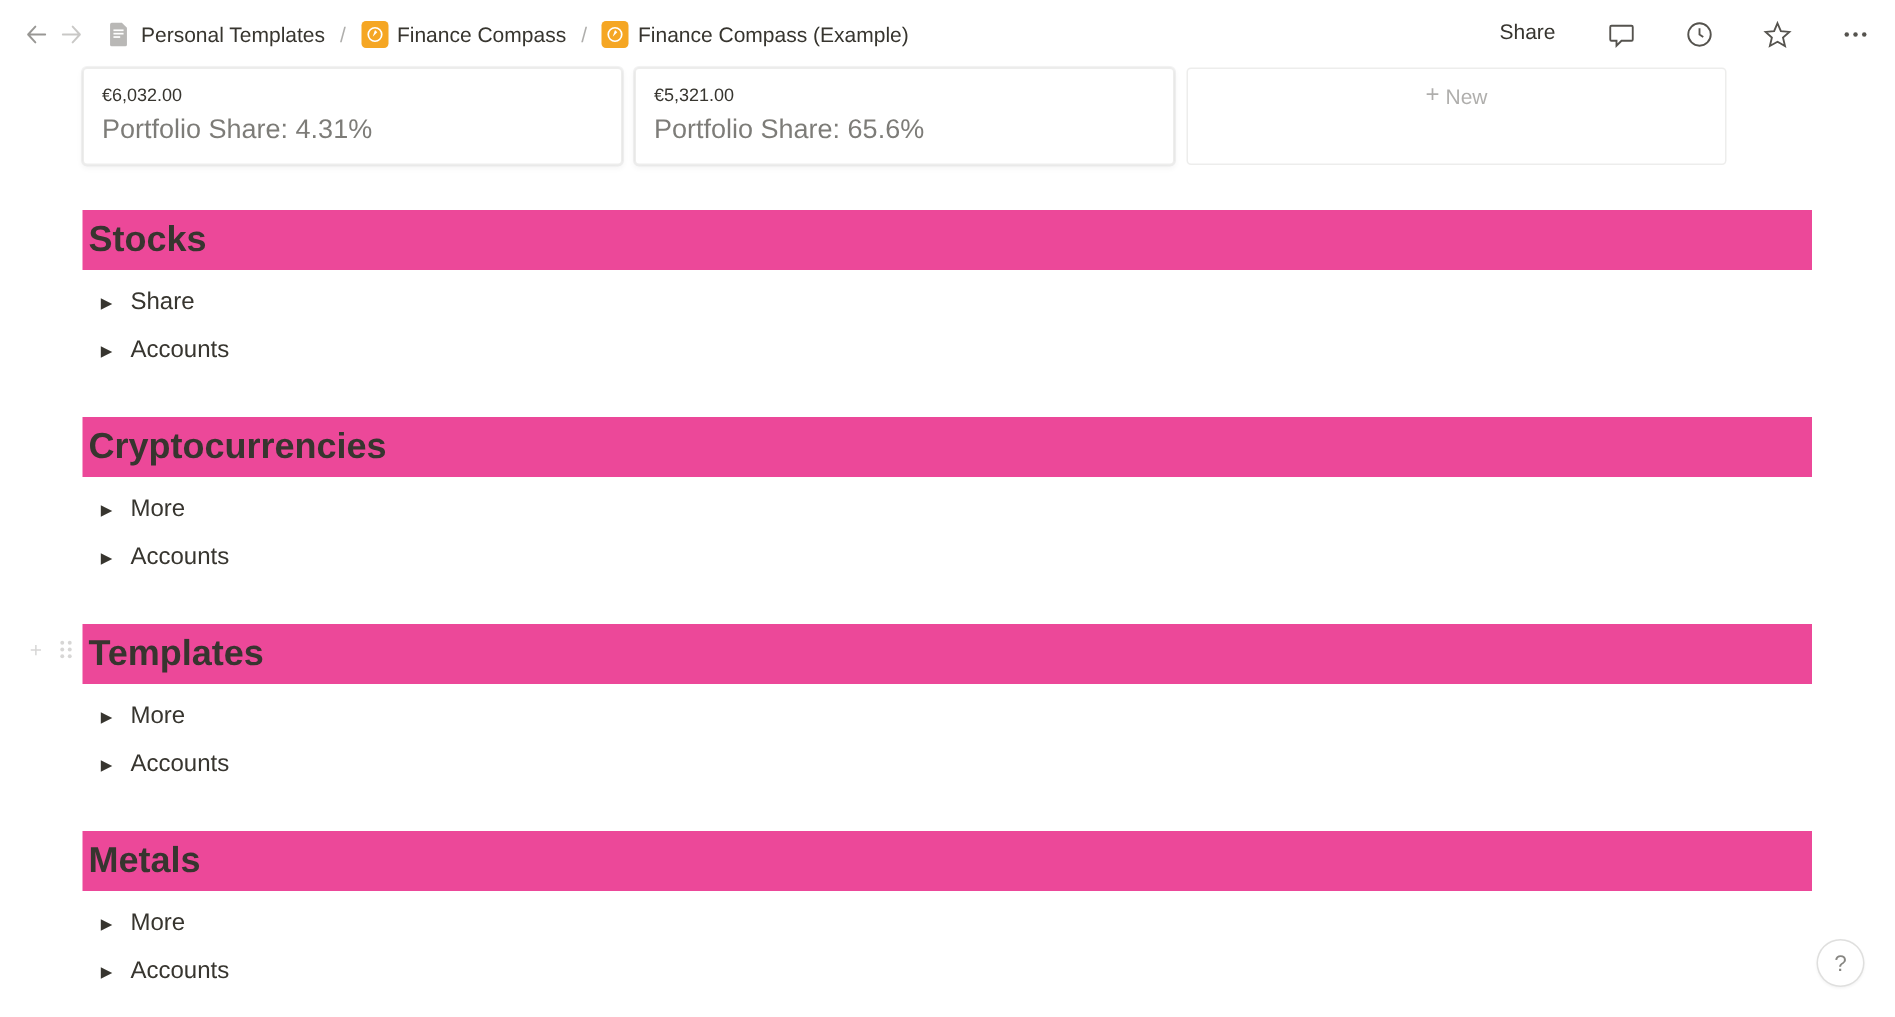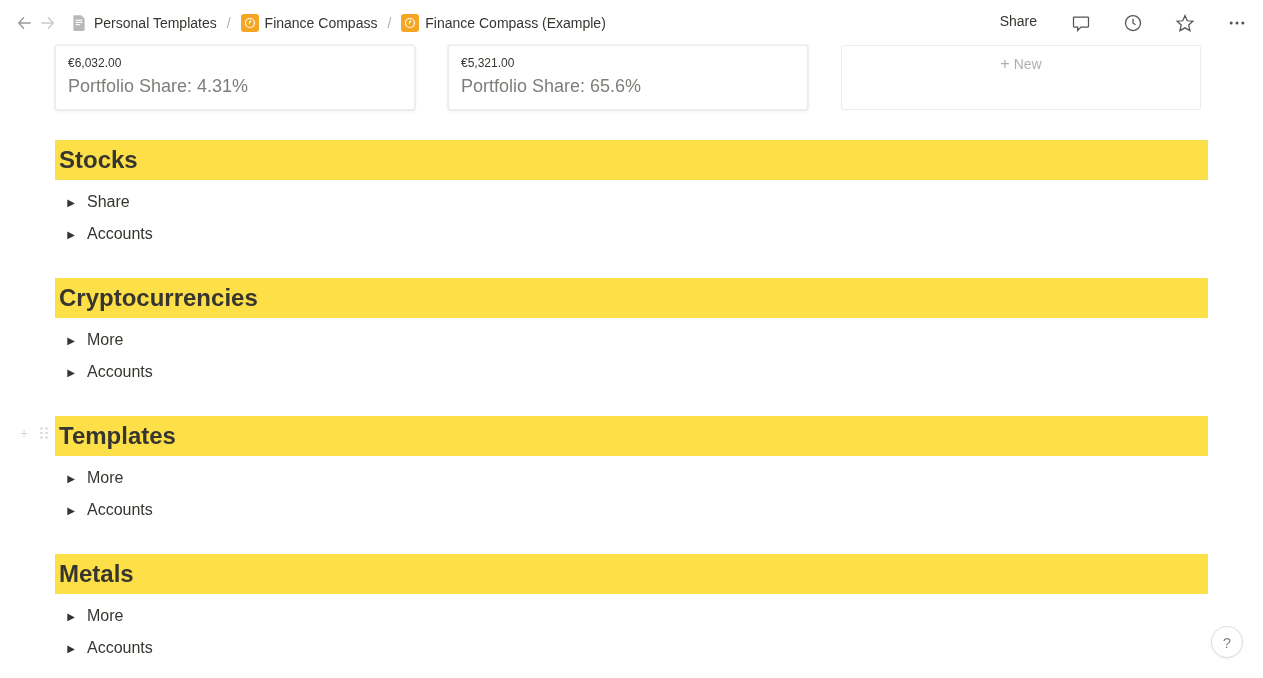--- a/index.html
+++ b/index.html
@@ -138,21 +138,21 @@
 
     
     .main-content {
       padding: 0 55px;
       position: relative;
     }
 
     
     .cards-row {
       display: flex;
-      gap: 33px;
+      gap: 8px;
       margin-bottom: 30px;
     }
 
     .card {
       width: 360px;
       border: 1px solid rgba(55, 53, 47, 0.09);
       border-radius: 3px;
       padding: 10px 12px 12px;
       background: white;
       box-shadow: rgba(15, 15, 15, 0.05) 0px 0px 0px 1px, rgba(15, 15, 15, 0.05) 0px 2px 4px;
@@ -191,21 +191,21 @@
       font-weight: 300;
     }
 
     
     .section {
       margin-bottom: 30px;
       position: relative;
     }
 
     .section-title {
-      background: #fde047;
+      background: #ec4899;
       padding: 6px 4px;
       font-size: 24px;
       font-weight: 600;
       color: rgb(55, 53, 47);
       margin-bottom: 8px;
     }
 
     .toggle-item {
       display: flex;
       align-items: center;

